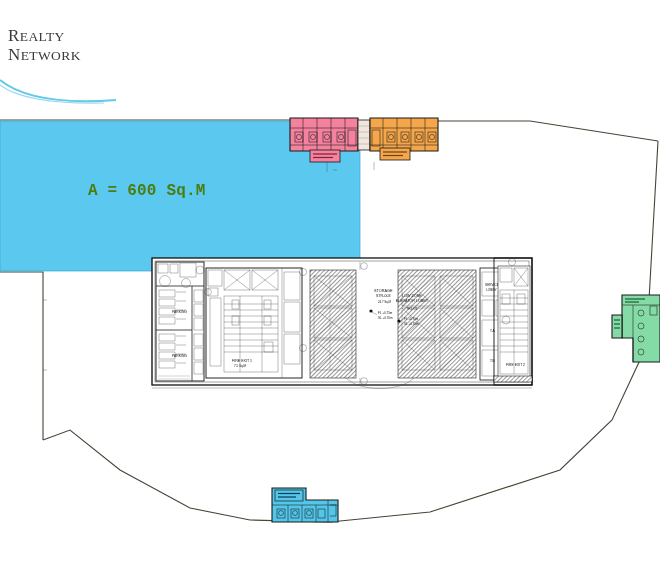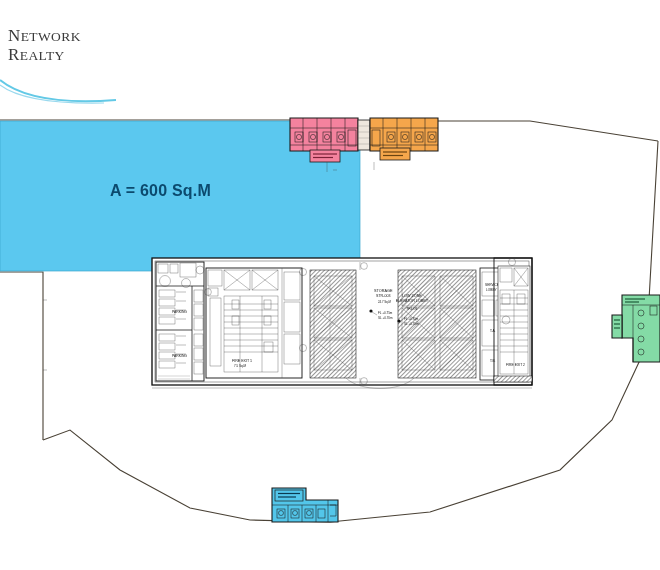--- a/index.html
+++ b/index.html
@@ -19,34 +19,34 @@
             overflow:visible;}
   .lot{fill:none;stroke:#4a4236;stroke-width:1.1;}
   .hair{fill:none;stroke:#3a3a3a;stroke-width:.34;}
   .hair2{fill:none;stroke:#555;stroke-width:.26;}
   .wall2{fill:none;stroke:#222;stroke-width:.8;}
   .hatch{fill:url(#hpat);stroke:#111;stroke-width:.55;}
   .unitline{fill:none;stroke:#1a1a1a;stroke-width:.55;}
   .unitstroke{stroke:#1a1a1a;stroke-width:1.1;}
 
   
-  #arealabel{position:absolute;left:110px;top:182px;
-    font-family:Liberation Sans, sans-serif;font-weight:700;
-    font-size:16px;color:#0c4a6e;letter-spacing:.2px;white-space:nowrap;}
+  #arealabel{position:absolute;left:88px;top:182px;
+    font-family:Liberation Mono, monospace;font-weight:700;
+    font-size:16px;color:#4d7c0f;letter-spacing:.2px;white-space:nowrap;}
 
   .microtxt{font-family:"Liberation Sans",sans-serif;fill:#111;}
 </style>
 </head>
 <body>
 
 <div id="stage">
 
   <div id="logo">
+    <div>REALTY</div>
     <div>NETWORK</div>
-    <div>REALTY</div>
   </div>
   <svg id="logo-swoosh" viewBox="0 0 116 26">
     <path d="M0 2 C22 20 62 26 116 22" fill="none" stroke="#63c9e6" stroke-width="2.1"></path>
     <path d="M0 7 C20 22 58 26 104 25" fill="none" stroke="#9ad9ee" stroke-width="1.1"></path>
   </svg>
 
   <svg class="layer" viewBox="0 0 660 570">
     <defs>
       <pattern id="hpat" width="3" height="3" patternUnits="userSpaceOnUse" patternTransform="rotate(45)">
         <rect width="3" height="3" fill="#ffffff"></rect>

